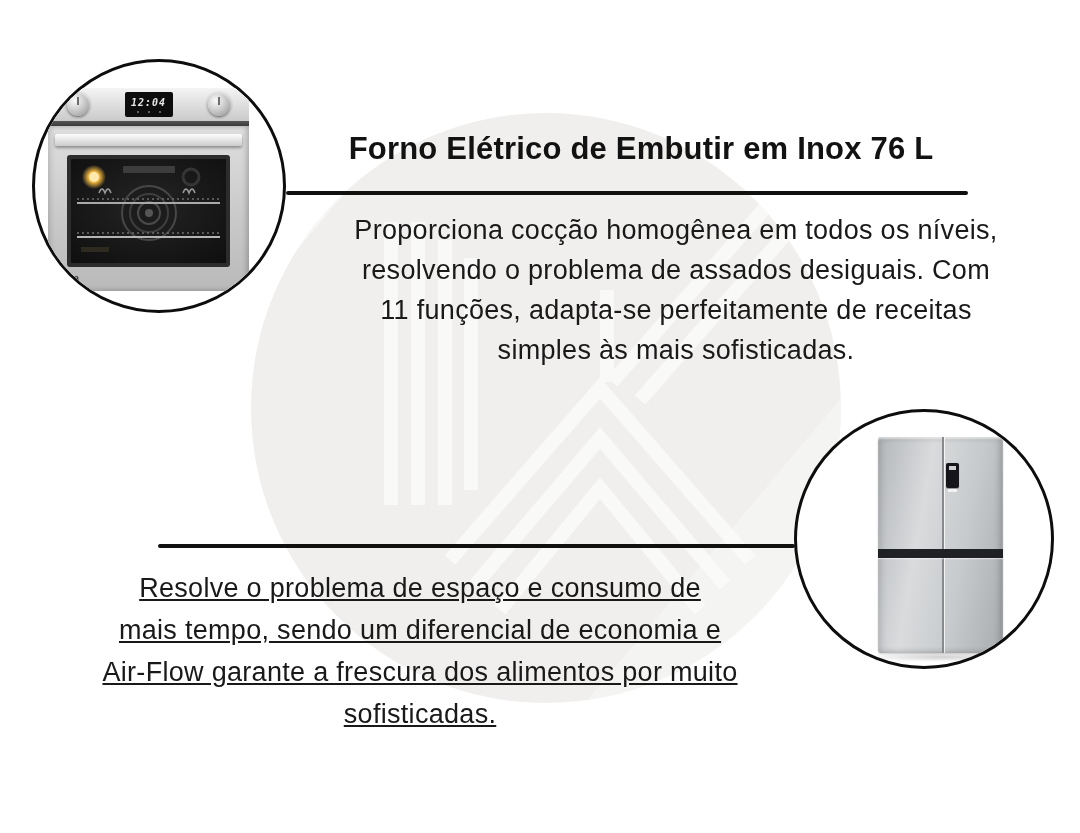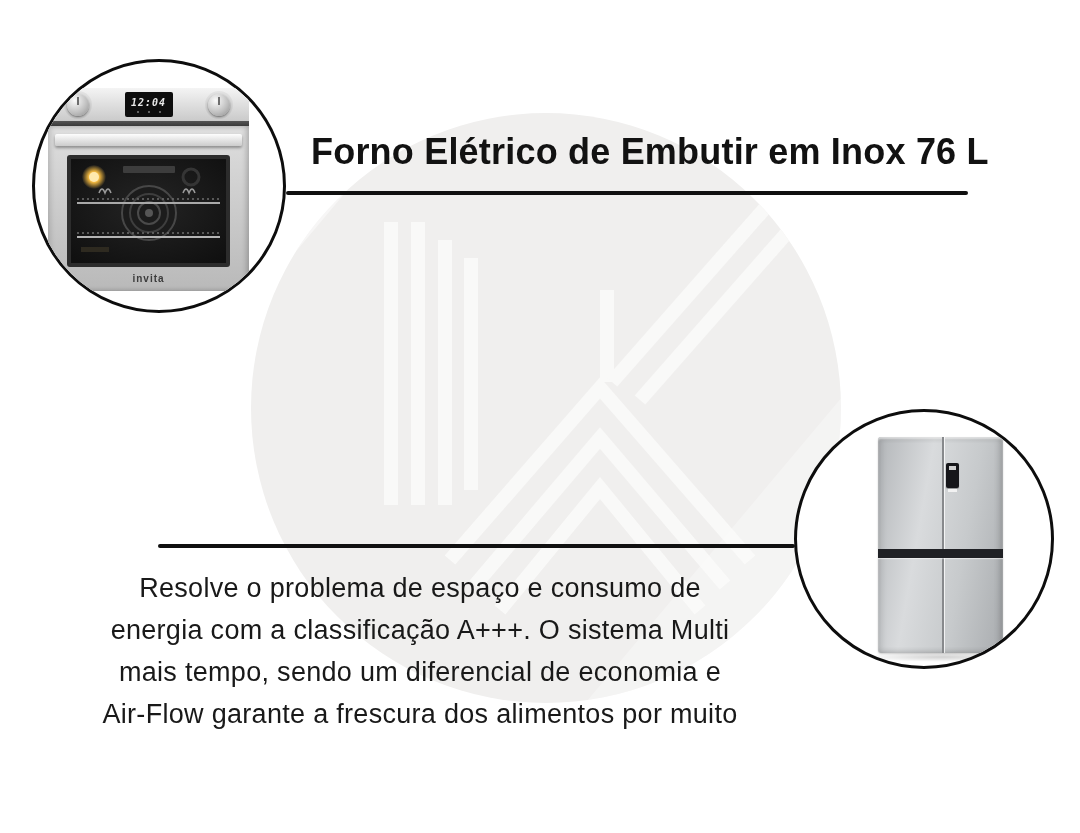--- a/index.html
+++ b/index.html
@@ -3,30 +3,30 @@
 <meta charset="utf-8">
 <style>
   html,body{margin:0;padding:0;background:#ffffff;}
   .poster{
     position:relative;width:1080px;height:742px;background:#ffffff;
     overflow:hidden;font-family:"Liberation Sans",sans-serif;color:#151515;
   }
   .watermark{position:absolute;left:0;top:0;z-index:0;}
   .section-title{
     position:absolute;z-index:1;text-align:center;font-weight:bold;
-    font-size:36px;letter-spacing:.2px;color:#121212;white-space:nowrap;
+    font-size:31px;letter-spacing:.2px;color:#121212;white-space:nowrap;
   }
   .rule{position:absolute;z-index:1;height:4px;background:#101010;border-radius:2px;}
   .para{
     position:absolute;z-index:1;text-align:center;font-size:27px;
     letter-spacing:.3px;color:#191919;font-weight:400;
   }
   .para-line{white-space:nowrap;}
   .p1 .para-line{line-height:40px;}
-  .p2 .para-line{line-height:42px;}
+  .p2 .para-line{line-height:42px;text-decoration:underline;}
   .photo-circle{
     position:absolute;z-index:2;border:3px solid #0d0d0d;border-radius:50%;
     background:#ffffff;box-sizing:border-box;overflow:hidden;
   }
   
   .oven-body{
     position:absolute;left:13px;top:26px;width:201px;height:203px;
     background:linear-gradient(#ececec,#c2c2c2);border-radius:2px;
     box-shadow:inset 0 0 2px rgba(0,0,0,.25);
   }
@@ -59,21 +59,21 @@
     box-shadow:inset 3px 0 5px rgba(0,0,0,.12),inset -3px 0 5px rgba(0,0,0,.18);}
   .oven-handle{
     position:absolute;left:7px;right:7px;top:8px;height:12px;border-radius:2px;
     background:linear-gradient(#fdfdfd,#cccccc);box-shadow:0 2px 3px rgba(0,0,0,.35);
   }
   .oven-glass{
     position:absolute;left:19px;right:19px;top:29px;height:112px;
     background:#141414;border:4px solid #2c2c2c;border-radius:3px;box-sizing:border-box;
   }
   .oven-brand{
-    position:absolute;left:0;right:0;bottom:7px;text-align:center;
+    position:absolute;left:0;right:0;bottom:7px;
     font-size:10px;font-weight:bold;color:#3c3c3c;letter-spacing:1px;
   }
   
   .fridge-body{
     position:absolute;left:81px;top:25px;width:125px;height:216px;border-radius:3px;
     background:linear-gradient(100deg,#b3b6b9,#d9dbdd 35%,#c7cacc 65%,#a9acaf);
     box-shadow:inset 0 2px 2px rgba(255,255,255,.6),inset 3px 0 6px rgba(0,0,0,.12),
                inset -3px 0 6px rgba(0,0,0,.2),0 1px 2px rgba(0,0,0,.2);
   }
   .fridge-split{position:absolute;left:64px;top:0;bottom:0;width:2px;
@@ -166,25 +166,30 @@
             <rect x="10" y="88" width="28" height="5" fill="#2e2a20"></rect>
           </svg>
         </div>
         <div class="oven-brand">invita</div>
       </div>
     </div>
   </div>
 
   <div class="section-title" style="left:311px;top:131px;width:660px;">Forno Elétrico de Embutir em Inox 76 L</div>
   <div class="rule" style="left:286px;top:191px;width:682px;"></div>
+  <div class="para p1" style="left:290px;top:210px;width:772px;">
+    <div class="para-line">Proporciona cocção homogênea em todos os níveis,</div>
+    <div class="para-line">resolvendo o problema de assados desiguais. Com</div>
+    <div class="para-line">11 funções, adapta-se perfeitamente de receitas</div>
+    <div class="para-line">simples às mais sofisticadas.</div>
+  </div>
 
   <div class="rule" style="left:158px;top:544px;width:637px;"></div>
   <div class="para p2" style="left:33px;top:567px;width:774px;">
     <div class="para-line">Resolve o problema de espaço e consumo de</div>
-    <div class="para-line">energia com a classificação A+++. O sistema Multi</div>
     <div class="para-line">mais tempo, sendo um diferencial de economia e</div>
     <div class="para-line">Air-Flow garante a frescura dos alimentos por muito</div>
     <div class="para-line">sofisticadas.</div>
   </div>
 
   <div class="photo-circle" style="left:794px;top:409px;width:260px;height:260px;">
     <div class="fridge-body">
       <div class="fridge-split"></div>
       <div class="fridge-band"></div>
       <div class="fridge-display"></div>

